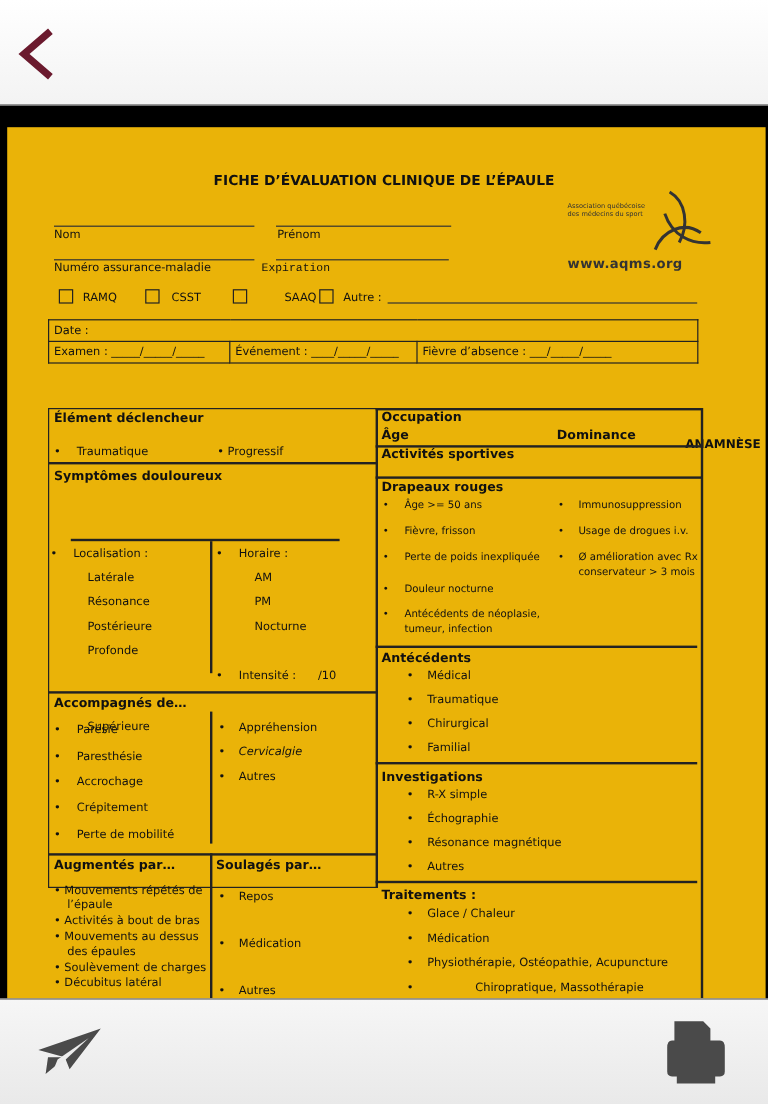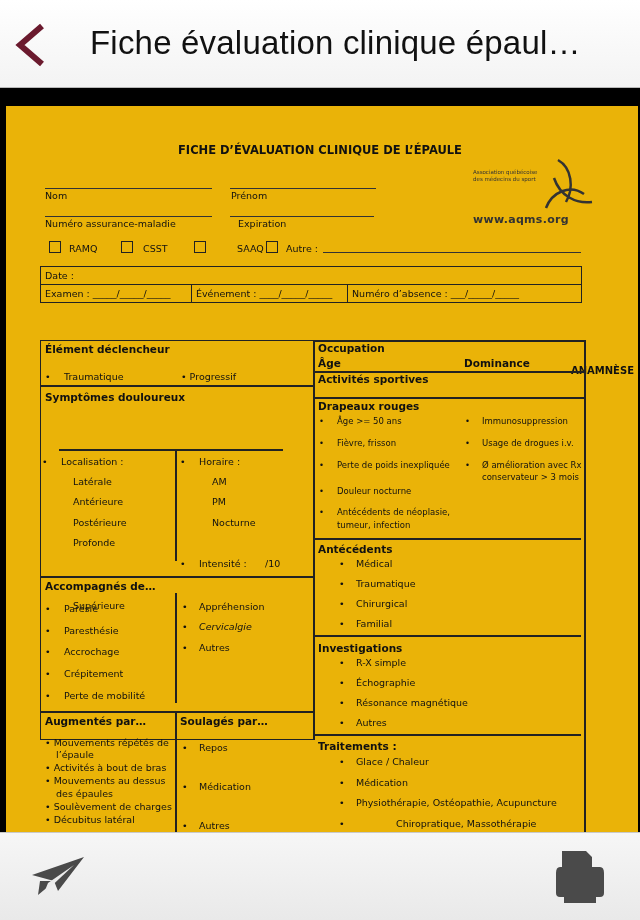--- a/index.html
+++ b/index.html
@@ -55,37 +55,36 @@
 </style>
 </head>
 <body>
 
 <div class="navbar">
   <div class="back-btn">
     <svg width="40" height="46" viewBox="0 0 40 46">
       <polyline points="30,4 8,23 30,42" fill="none" stroke="#6b1a2e" stroke-width="6" stroke-linecap="butt"></polyline>
     </svg>
   </div>
-  <div class="nav-title">Fiche évaluation clinique épaul…</div>
 </div>
 
 <div class="viewer">
   <div class="page">
     <div class="doc">
       <div class="abs doc-title">FICHE D’ÉVALUATION CLINIQUE DE L’ÉPAULE</div>
 
       <div class="uline" style="left:39px; top:82px; width:167px;"></div>
       <div class="abs lbl" style="left:39px; top:84px;">Nom</div>
       <div class="uline" style="left:224px; top:82px; width:146px;"></div>
       <div class="abs lbl" style="left:225px; top:84px;">Prénom</div>
 
       <div class="uline" style="left:39px; top:110px; width:167px;"></div>
       <div class="abs lbl" style="left:39px; top:112px;">Numéro assurance-maladie</div>
       <div class="uline" style="left:224px; top:110px; width:144px;"></div>
-      <div class="abs lbl" style="left:232px; top:112px;">Expiration</div>
+      <div class="abs lbl" style="left:212px; top:112px;font-family:Liberation Mono, monospace;">Expiration</div>
 
       <div class="chk" style="left:43px; top:135px;"></div>
       <div class="abs lbl" style="left:63px; top:137px;">RAMQ</div>
       <div class="chk" style="left:115px; top:135px;"></div>
       <div class="abs lbl" style="left:137px; top:137px;">CSST</div>
       <div class="chk" style="left:188px; top:135px;"></div>
       <div class="abs lbl" style="left:207px; top:137px;margin-left:24px;">SAAQ</div>
       <div class="chk" style="left:260px; top:135px;"></div>
       <div class="abs lbl" style="left:280px; top:137px;">Autre :</div>
       <div class="uline" style="left:317px; top:146px; width:258px;"></div>
@@ -100,21 +99,21 @@
       <div class="abs logo-url" style="left:467px; top:107px;">www.aqms.org</div>
 
       <table class="box" style="left:34px; top:160px; width:542px;">
         <tbody>
             <tr>
               <td colspan="3">Date :</td>
             </tr>
         <tr>
           <td style="width:151px;">Examen : _____/_____/_____</td>
           <td style="width:156px;">Événement : ____/_____/_____</td>
-          <td>Numéro d’absence : ___/_____/_____</td>
+          <td>Fièvre d’absence : ___/_____/_____</td>
         </tr>
       </tbody>
         </table>
 
       <div class="abs anamnese">ANAMNÈSE</div>
 
       <div class="cell" style="left:34px; top:234px; width:274px; height:400px; border-right:none;"></div>
       <div class="vline" style="left:307px; top:234px; height:400px;"></div>
 
       <div class="tb" style="left:39px; top:237px;">Élément déclencheur</div>
@@ -123,21 +122,21 @@
       <div class="t" style="left:175px; top:265px;">• Progressif</div>
       <div class="hline" style="left:34px; top:279px; width:274px;"></div>
 
       <div class="tb" style="left:39px; top:285px;">Symptômes douloureux</div>
       <div class="hline" style="left:53px; top:343px; width:224px;"></div>
       <div class="vline" style="left:169px; top:345px; height:110px;"></div>
 
       <div class="t" style="left:36px; top:350px;">•</div>
       <div class="t" style="left:55px; top:350px;">Localisation :</div>
       <div class="t" style="left:67px; top:370px;">Latérale</div>
-      <div class="t" style="left:67px; top:390px;">Antérieure</div>
+      <div class="t" style="left:67px; top:390px;">Résonance</div>
       <div class="t" style="left:67px; top:411px;">Postérieure</div>
       <div class="t" style="left:67px; top:431px;">Profonde</div>
       <div class="t" style="left:67px; top:452px;margin-top:42px;">Supérieure</div>
 
       <div class="t" style="left:174px; top:350px;">•</div>
       <div class="t" style="left:193px; top:350px;">Horaire :</div>
       <div class="t" style="left:206px; top:370px;">AM</div>
       <div class="t" style="left:206px; top:390px;">PM</div>
       <div class="t" style="left:206px; top:411px;">Nocturne</div>
       <div class="t" style="left:174px; top:452px;">•</div>

